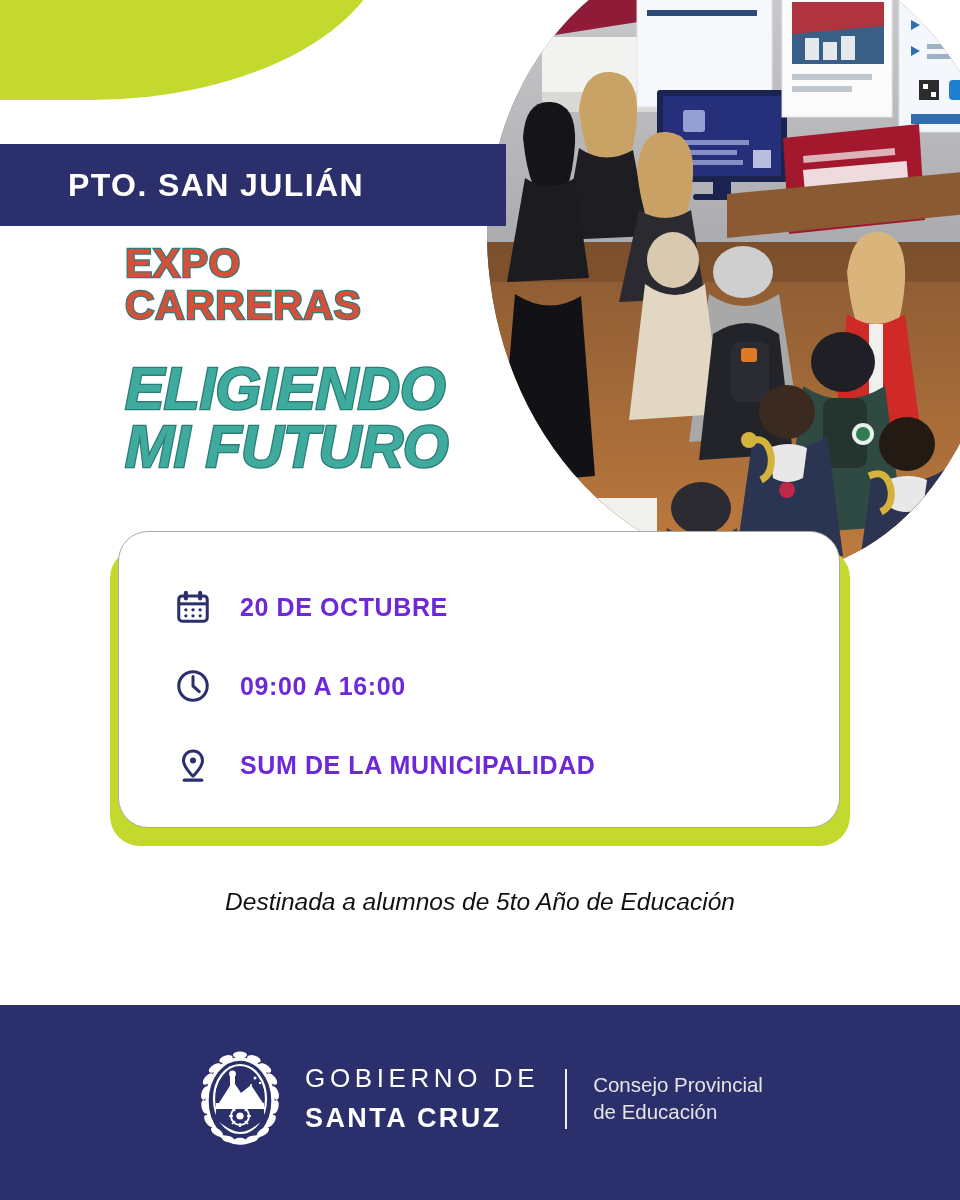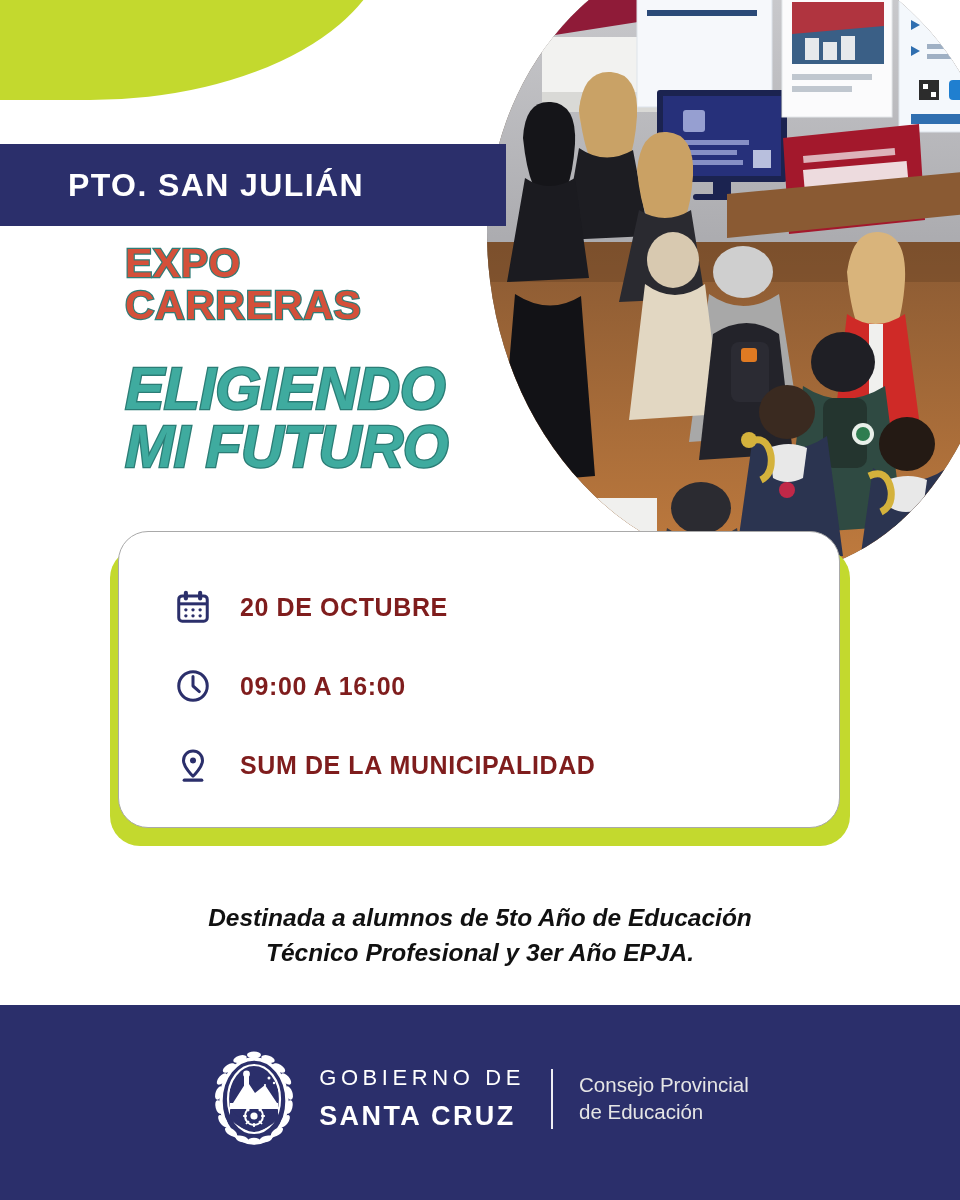--- a/index.html
+++ b/index.html
@@ -137,38 +137,37 @@
     flex: 0 0 48px;
     display: flex;
     align-items: center;
     justify-content: center;
   }
   .info-icon svg { display: block; }
   .info-text {
     margin-left: 23px;
     font-size: 25px;
     font-weight: bold;
-    color: #7f1d1d;
+    color: #6d28d9;
     letter-spacing: 0.6px;
     white-space: nowrap;
   }
 
   
   .audience {
     position: absolute;
     left: 80px;
     top: 885px;
     width: 800px;
     text-align: center;
     font-size: 24.5px;
-    font-weight: bold;
+    font-weight: normal;
     font-style: italic;
     line-height: 1.42;
     color: #111111;
-    margin-top: 16px;
   }
   .audience div { white-space: nowrap; }
 
   
   .footer {
     position: absolute;
     left: 0;
     top: 1005px;
     width: 960px;
     height: 195px;
@@ -184,21 +183,21 @@
     transform: translateY(-4px);
   }
   .crest { width: 86px; height: 100px; flex: 0 0 86px; }
   .crest svg { display: block; width: 100%; height: 100%; }
   .gov-text {
     margin-left: 22px;
     color: #ffffff;
     line-height: 1.0;
   }
   .gov-top {
-    font-size: 22px;
+    font-size: 26px;
     letter-spacing: 4.6px;
     font-weight: normal;
   }
   .gov-bottom {
     font-size: 27px;
     font-weight: bold;
     letter-spacing: 2.4px;
     margin-top: 14px;
   }
   .divider {
@@ -430,21 +429,20 @@
           <line x1="6.5" y1="21.6" x2="17.5" y2="21.6" stroke-width="2.1" stroke-linecap="round"></line>
         </svg>
       </span>
       <span class="info-text">SUM DE LA MUNICIPALIDAD</span>
     </div>
 
   </div>
 
   <div class="audience">
     <div>Destinada a alumnos de 5to Año de Educación</div>
-    <div>Técnico Profesional y 3er Año EPJA.</div>
   </div>
 
   <div class="footer">
     <div class="footer-inner">
 
       <span class="crest">
         <svg viewBox="0 0 86 100" fill="none">
 
           <g fill="#ffffff">
             <ellipse cx="43" cy="52" rx="33" ry="42" fill="none" stroke="#ffffff" stroke-width="3.4"></ellipse>

